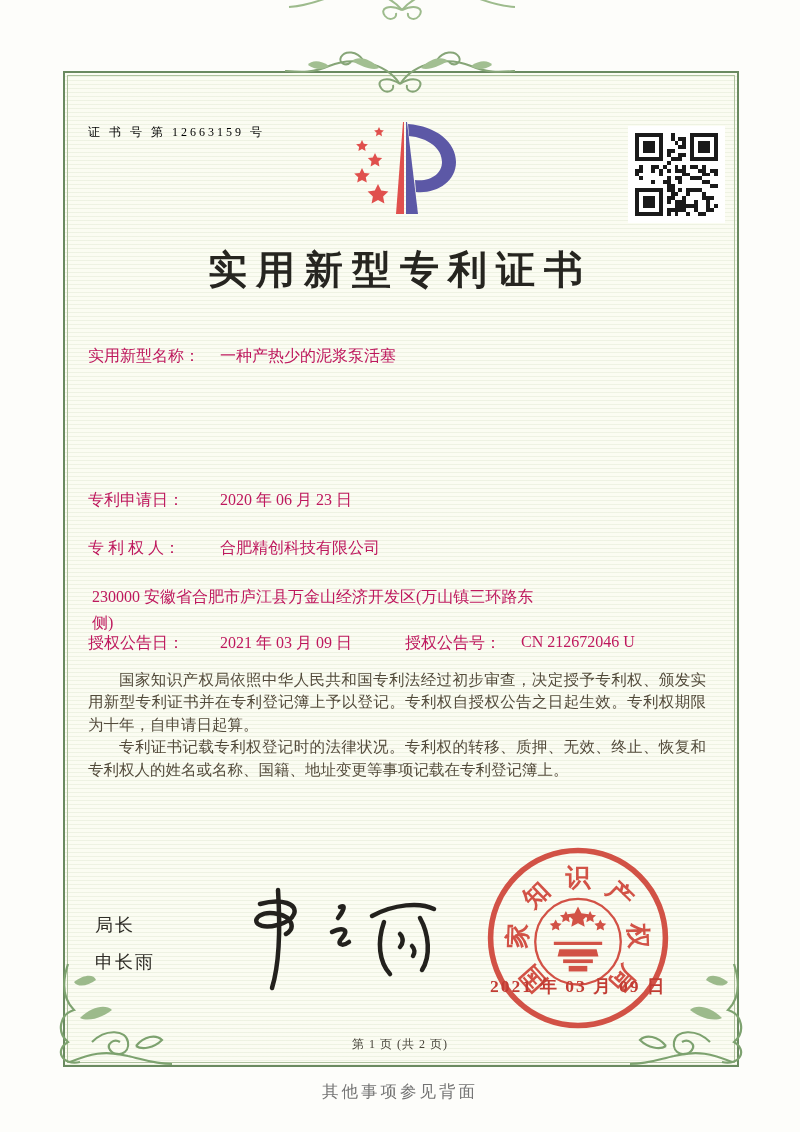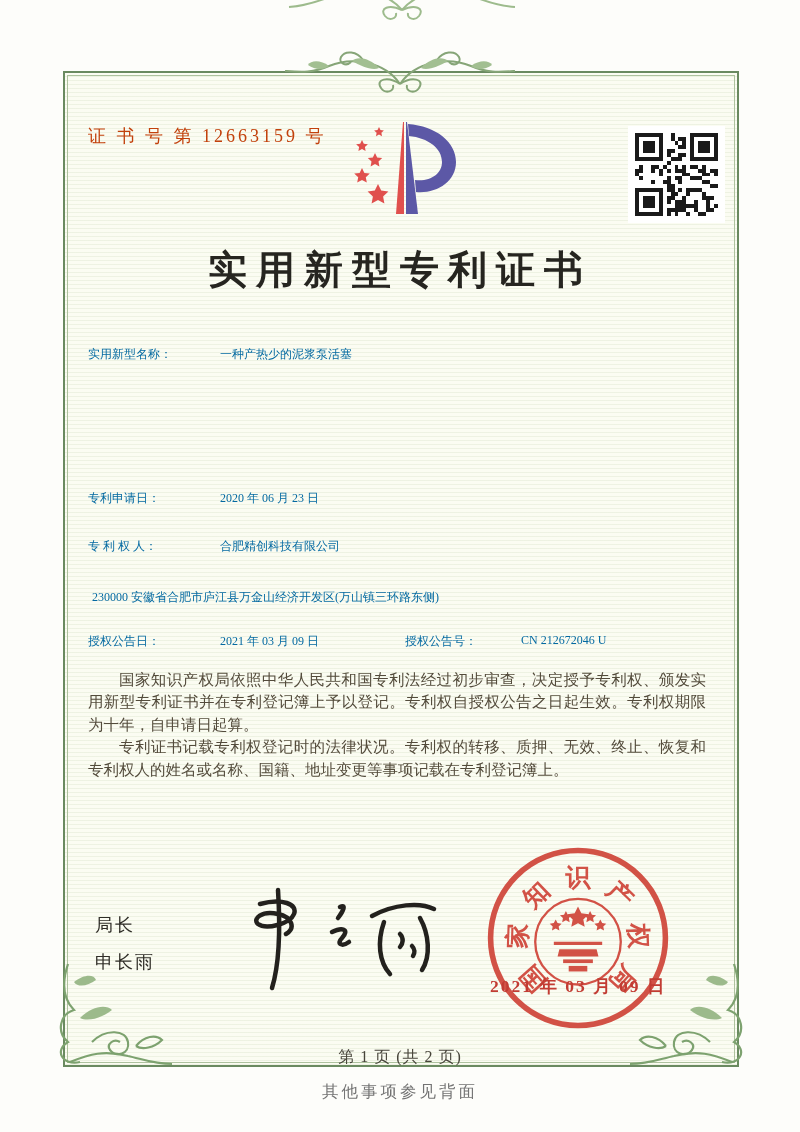--- a/index.html
+++ b/index.html
@@ -21,30 +21,30 @@
       #fbfcf2;
   }
   .frame::after {
     content:""; position:absolute; inset:2px;
     border:1px solid #aec29e; pointer-events:none;
   }
   .flourish { position:absolute; pointer-events:none; }
 
   
   .abs { position:absolute; }
-  .cert-no { left:88px; top:124px; font-size:18px; letter-spacing:3px; color:#c2410c; }
+  .cert-no { left:88px; top:124px; font-size:12px; letter-spacing:3px; color:#000000; }
   .logo    { left:332px; top:112px; width:140px; height:118px; }
   .qr      { left:628px; top:126px; width:97px; height:97px; background:#ffffff; padding:7px; }
   .qr svg  { width:100%; height:100%; display:block; }
   .title   {
     left:0; top:243px; width:100%; text-align:center;
     font-size:39px; font-weight:600; letter-spacing:9px; color:#262520;
   }
 
-  .field { left:88px; width:622px; display:flex; font-size:12px; color:#0369a1; }
+  .field { left:88px; width:622px; display:flex; font-size:16px; color:#be185d; }
   .field .lbl { width:128px; flex:none; }
   .field .val { margin-left:4px; }
   .f1{top:346px} .f2{top:395px} .f3{top:442px} .f4{top:490px} .f5{top:538px}
   .f6{top:584px} .f6 .val{ width:448px; line-height:26px; }
   .f7{top:633px}
   .pair2 { position:absolute; left:317px; top:0; display:flex; white-space:nowrap; }
   .pair2 .lbl { width:112px; }
 
   .paras { left:88px; top:669px; width:618px; font-size:15.5px; line-height:22.4px;
            color:#534b3b; text-align:justify; }
@@ -52,21 +52,21 @@
 
   .signer-title { left:95px; top:913px;  font-size:18px; color:#2f2d27; letter-spacing:2px; }
   .signer-name  { left:95px; top:950px;  font-size:18px; color:#2f2d27; letter-spacing:2px; }
   .autograph    { left:222px; top:882px; width:225px; height:112px; }
 
   .seal { left:485px; top:845px; width:186px; height:186px; opacity:.92; }
   .seal-date { left:490px; top:974px; font-size:17.5px; letter-spacing:2px;
                color:#c23c33; font-weight:600; }
 
   .page-indicator { left:0; top:1036px; width:100%; text-align:center;
-                    font-size:16px; color:#47443a; letter-spacing:1px;margin-top:11px; }
+                    font-size:12px; color:#47443a; letter-spacing:1px; }
   .back-note { left:0; top:1081px; width:100%; text-align:center;
                font-size:16.5px; color:#737373; letter-spacing:3px; }
 </style>
 </head>
 <body>
 
 <div class="page">
 
   <div class="frame"></div>
 

